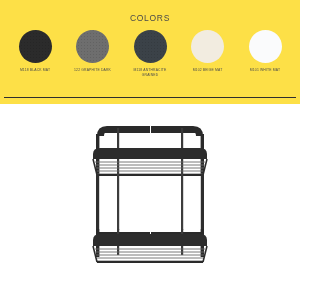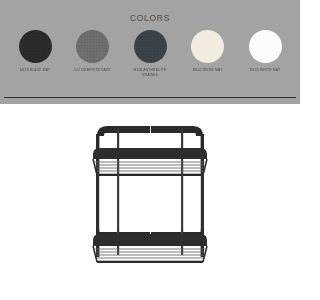--- a/index.html
+++ b/index.html
@@ -13,21 +13,21 @@
     overflow: hidden;
     font-family: "Liberation Sans", sans-serif;
     color: #3a3a3a;
     position: relative;
   }
 
   #page {
     position: relative;
     width: 300px;
     height: 300px;
-    background: #a3a3a3;
+    background: #fde047;
   }
 
   
   .colors-title {
     position: absolute;
     top: 13px;
     left: 0;
     width: 300px;
     text-align: center;
     font-size: 8.5px;

